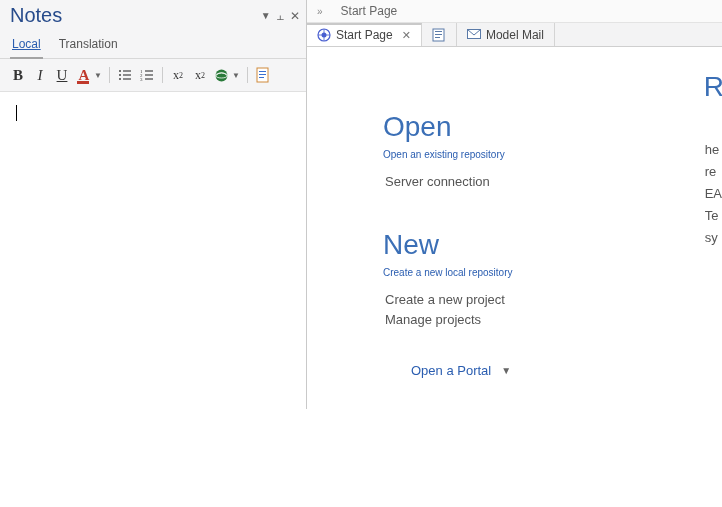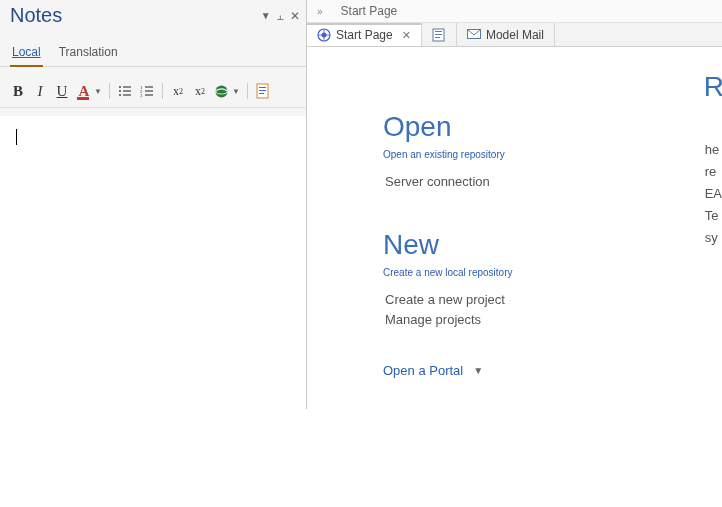--- a/index.html
+++ b/index.html
@@ -1,24 +1,24 @@
 <!DOCTYPE html>
 <html><head>
 <meta charset="utf-8">
 <style>
   * { box-sizing: border-box; margin: 0; padding: 0; }
   body { font-family: "Segoe UI", Arial, sans-serif; font-size: 12px; color: #333; background: #fff; width: 722px; height: 507px; overflow: hidden; display: flex; }
-  .left-panel { width: 307px; height: 409px; border-right: 1px solid #c9c9c9; display: flex; flex-direction: column; background: #f5f5f6; gap: 8px; }
+  .left-panel { width: 307px; height: 409px; border-right: 1px solid #c9c9c9; display: flex; flex-direction: column; background: #f5f5f6; }
   .panel-header { display: flex; align-items: center; justify-content: space-between; padding: 4px 6px 4px 10px; background: #f5f5f6; }
   .panel-title { font-size: 20px; color: #274b8b; font-weight: 400; }
   .panel-controls { display: flex; gap: 6px; align-items: center; }
   .panel-controls span { color: #666; cursor: pointer; font-size: 10px; }
   .sub-tabs { display: flex; gap: 14px; padding: 2px 10px 0 10px; border-bottom: 1px solid #d8d8d8; background: #f5f5f6; }
   .sub-tab { padding: 4px 2px 6px 2px; color: #555; cursor: pointer; font-size: 12px; }
-  .sub-tab.active { color: #2a5db0; border-bottom: 2px solid #a16207; margin-bottom: -1px; text-decoration: underline; }
+  .sub-tab.active { color: #2a5db0; border-bottom: 2px solid #a3a3a3; margin-bottom: -1px; text-decoration: underline; }
   .toolbar { display: flex; align-items: center; gap: 2px; padding: 6px 8px; background: #f5f5f6; border-bottom: 1px solid #e0e0e0; }
   .tool-btn { width: 20px; height: 20px; display: flex; align-items: center; justify-content: center; font-family: "Times New Roman", serif; font-size: 15px; color: #333; cursor: pointer; border-radius: 2px; }
   .tool-sep { width: 1px; height: 16px; background: #ccc; margin: 0 3px; }
   .tool-btn.bold { font-weight: bold; }
   .tool-btn.italic { font-style: italic; }
   .tool-btn.underline { text-decoration: underline; }
   .tool-btn svg { display: block; }
   .tool-drop { font-size: 8px; color: #666; margin-left: -2px; margin-right: 2px; cursor: pointer; }
   .editor { flex: 1; background: #fff; padding: 12px 16px; font-size: 13px; }
   .caret { display: inline-block; width: 1px; height: 16px; background: #000; vertical-align: middle; }
@@ -29,21 +29,21 @@
   .doc-tabs { display: flex; align-items: center; background: #f3f3f4; border-bottom: 1px solid #cfcfcf; height: 24px; }
   .doc-tab { display: flex; align-items: center; gap: 5px; padding: 0 10px; height: 100%; border-right: 1px solid #d4d4d4; font-size: 12px; color: #444; cursor: pointer; }
   .doc-tab.active { background: #fff; border-top: 2px solid #c9c9c9; margin-top: -1px; }
   .doc-tab .ico { width: 14px; height: 14px; display: inline-flex; align-items: center; justify-content: center; }
   .doc-tab .close { color: #777; font-size: 11px; margin-left: 4px; }
   .start-content { flex: 1; padding: 24px 0 0 76px; background: #fff; position: relative; overflow: hidden; }
   .section { margin-bottom: 36px; margin-top: 40px; }
   .section h2 { font-size: 28px; font-weight: 400; color: #3b6fb6; margin-bottom: 6px; }
   .section .subtitle { color: #2a5db0; font-size: 10px; margin-bottom: 14px; cursor: pointer; }
   .section .item { color: #555; font-size: 13px; margin-bottom: 5px; cursor: pointer; padding-left: 2px; }
-  .portal-link { color: #2a5db0; font-size: 13px; margin-top: 24px; display: flex; align-items: center; gap: 10px; cursor: pointer; }
+  .portal-link { color: #2a5db0; font-size: 13px; margin-top: 24px; display: flex; align-items: center; gap: 10px; cursor: pointer; margin-left: 28px; }
   .right-ghost { position: absolute; right: -2px; top: 24px; color: #3b6fb6; font-size: 28px; font-weight: 400; }
   .right-ghost-items { position: absolute; right: 0; top: 92px; color: #555; font-size: 13px; line-height: 22px; text-align: left; }
 </style>
 </head>
 <body>
 
 <div class="left-panel">
   <div class="panel-header">
     <div class="panel-title">Notes</div>
     <div class="panel-controls">

